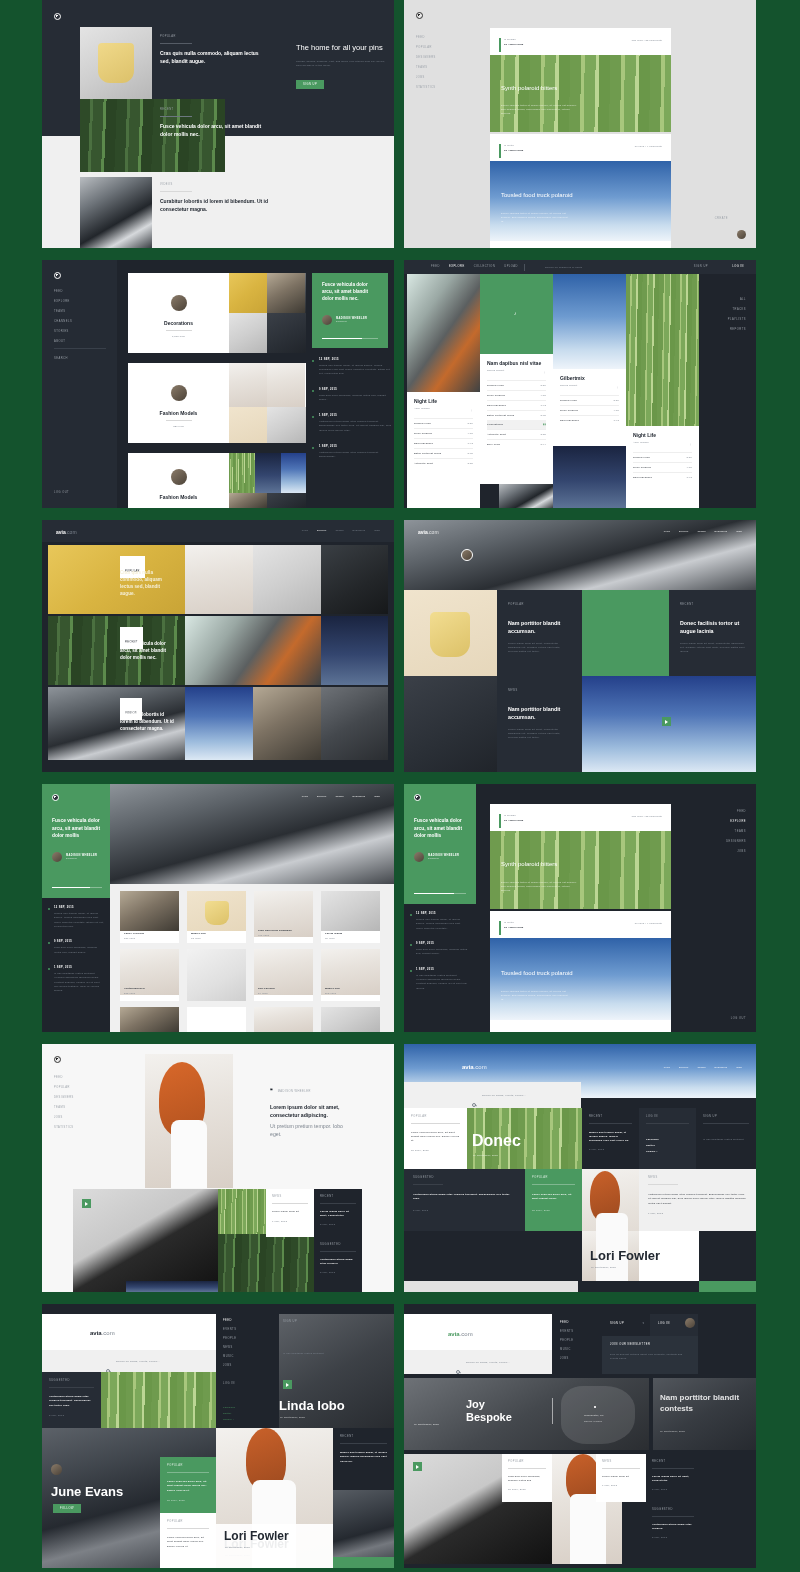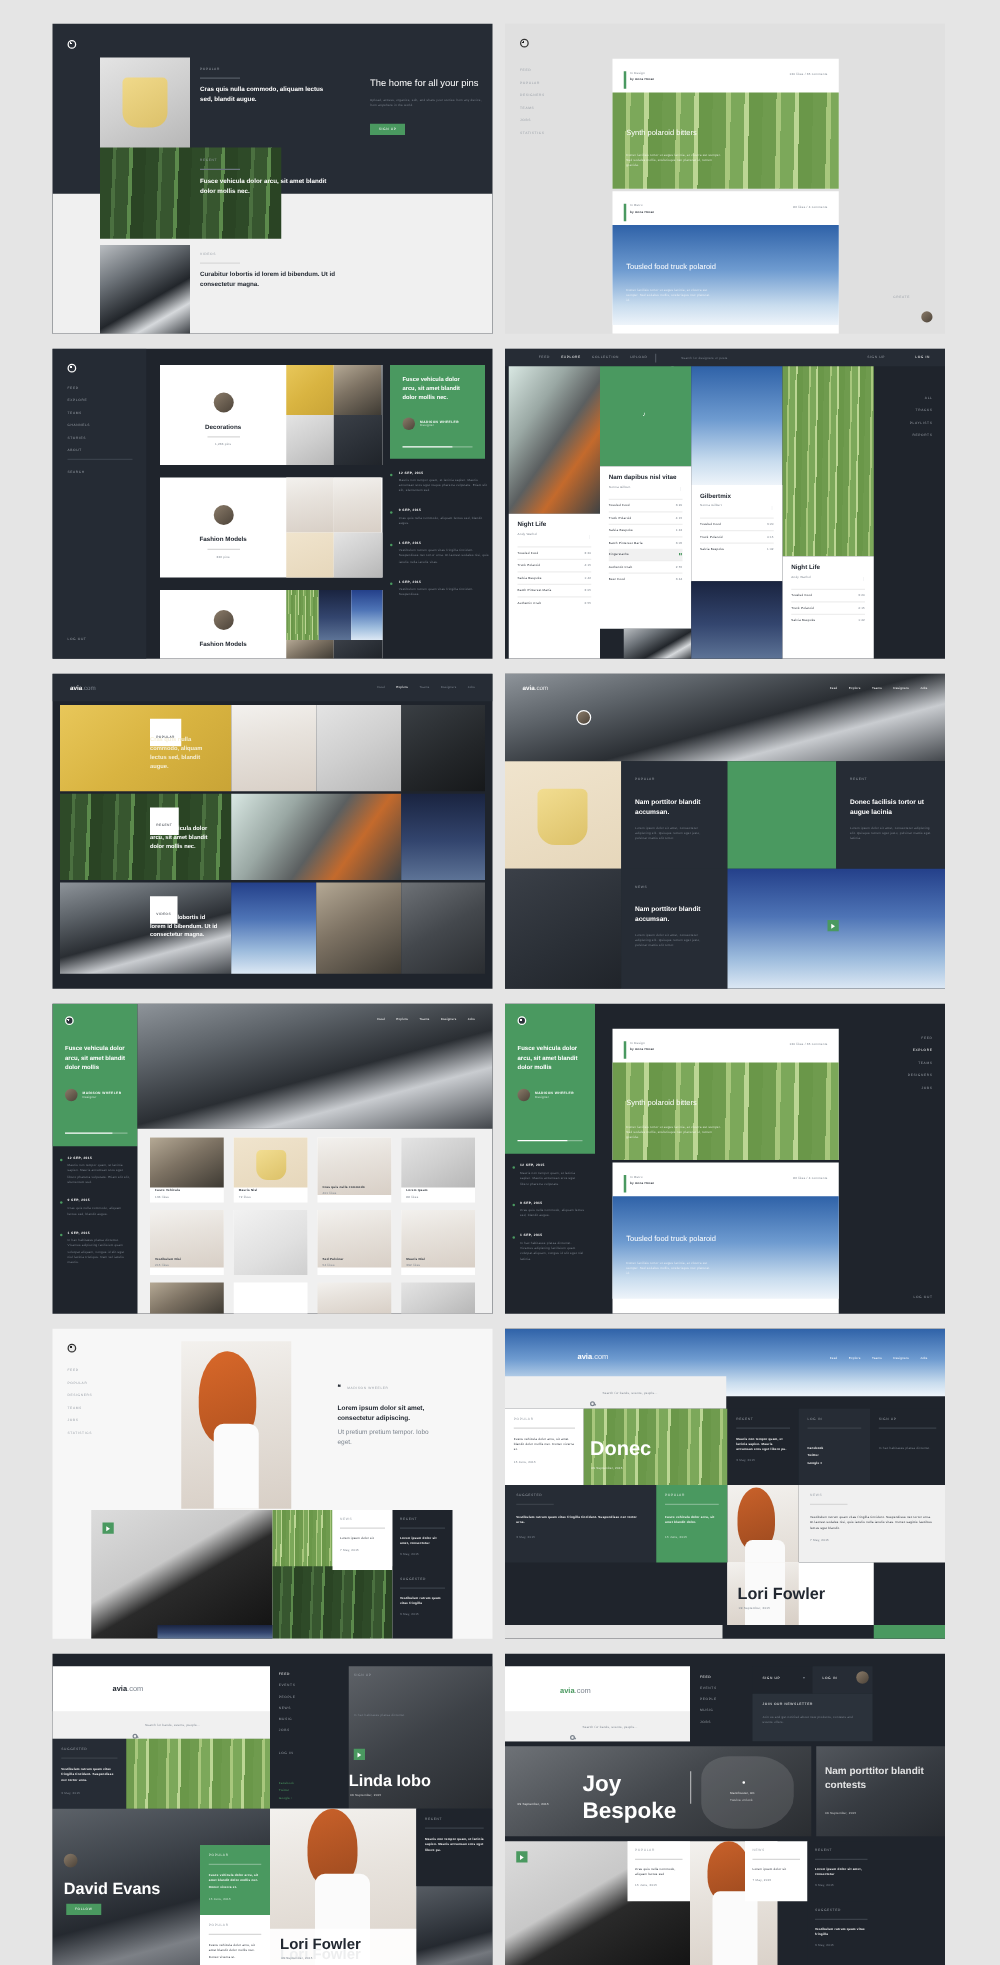--- a/index.html
+++ b/index.html
@@ -5,22 +5,22 @@
   * { box-sizing: border-box; margin: 0; padding: 0; }
   html, body {
     width: 800px; height: 1572px;
     background: #222831;
     font-family: "Liberation Sans", sans-serif;
     overflow: hidden;
   }
   .board {
     position: relative;
     width: 800px; height: 1572px;
-    background: #e5e5e5;
-    padding: 19px 42px;
+    background: #14532d;
+    padding: 0 42px;
   }
   .grid {
     display: flex; flex-wrap: wrap;
     gap: 12px 10px;
   }
   .panel {
     position: relative;
     width: 352px;
     overflow: hidden;
     background: #2a313a;
@@ -796,21 +796,21 @@
     <div class="abs dark" style="left:0;top:68px;width:59px;height:56px;padding:7px;">
       <div class="lbl">SUGGESTED</div>
       <div style="height:1px;background:#3a4049;margin:5px 0 7px;"></div>
       <div class="tiny2 w" style="line-height:1.8;font-weight:bold;">Vestibulum rutrum quam vitae fringilla tincidunt. Suspendisse nec tortor urna.</div>
       <div class="tiny2 muted" style="margin-top:6px;">3 May, 2015</div>
     </div>
     <div class="abs ph-bamboo-l" style="left:59px;top:68px;width:115px;height:56px;"></div>
 
     <div class="abs ph-mount" style="left:0;top:124px;width:174px;height:140px;opacity:.55;"></div>
     <div class="abs avatar" style="left:9px;top:160px;width:11px;height:11px;"></div>
-    <div class="abs w" style="left:9px;top:180px;font-size:13px;font-weight:bold;">David Evans</div>
+    <div class="abs w" style="left:9px;top:180px;font-size:13px;font-weight:bold;">June Evans</div>
     <div class="abs btn green" style="left:11px;top:200px;">FOLLOW</div>
     <div class="abs green" style="left:118px;top:153px;width:56px;height:56px;padding:7px;">
       <div class="lbl" style="color:rgba(255,255,255,.8);">POPULAR</div>
       <div style="height:1px;background:rgba(255,255,255,.3);margin:5px 0 7px;"></div>
       <div class="tiny2 w" style="line-height:1.8;font-weight:bold;">Fusce vehicula dolor arcu, sit amet blandit dolor mollis nec. Donec viverra et.</div>
       <div class="tiny2" style="margin-top:6px;color:rgba(255,255,255,.7);">15 June, 2015</div>
     </div>
     <div class="abs white" style="left:118px;top:209px;width:56px;height:55px;padding:7px;">
       <div class="lbl">POPULAR</div>
       <div class="bar" style="margin:5px 0 7px;"></div>
@@ -863,21 +863,21 @@
     </div>
     <div class="abs avatar" style="left:281px;top:14px;width:10px;height:10px;"></div>
     <div class="abs" style="left:198px;top:32px;width:96px;height:38px;background:#2b323b;padding:7px 8px;">
       <div class="lbl w">JOIN OUR NEWSLETTER</div>
       <div class="tiny2 muted" style="margin-top:7px;line-height:1.8;">Join us and get notified about new products, contests and events offers.</div>
     </div>
 
     <div class="abs ph-stone" style="left:0;top:74px;width:245px;height:72px;">
       <div class="abs" style="right:14px;top:8px;width:74px;height:58px;background:rgba(255,255,255,.12);border-radius:30% 40% 45% 35%;"></div>
     </div>
-    <div class="abs w" style="left:62px;top:94px;font-size:18px;font-weight:bold;line-height:1.15;">
+    <div class="abs w" style="left:62px;top:94px;font-size:11px;font-weight:bold;line-height:1.15;">
       <div>Joy</div>
       <div>Bespoke</div>
     </div>
     <div class="abs tiny2" style="left:10px;top:119px;color:rgba(255,255,255,.85);">09 September, 2015</div>
     <div class="abs" style="left:148px;top:94px;width:.8px;height:26px;background:rgba(255,255,255,.55);"></div>
     <div class="abs tiny2" style="left:180px;top:110px;color:rgba(255,255,255,.85);">Manchester, UK</div>
     <div class="abs tiny2" style="left:180px;top:116px;color:rgba(255,255,255,.7);">Twelve o'clock</div>
     <div class="abs dot" style="left:190px;top:102px;width:1.6px;height:1.6px;background:#fff;"></div>
 
     <div class="abs ph-stone" style="left:249px;top:74px;width:103px;height:72px;opacity:.65;"></div>

